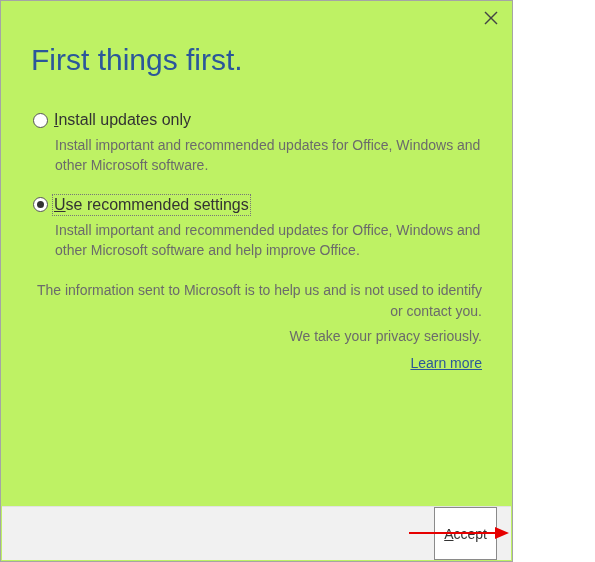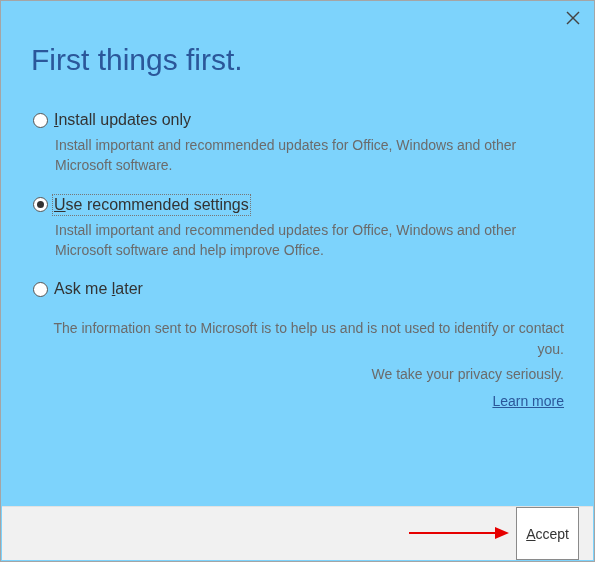--- a/index.html
+++ b/index.html
@@ -1,17 +1,17 @@
 <!DOCTYPE html>
 <html><head>
   <meta charset="utf-8">
   <style>
     * { box-sizing: border-box; margin: 0; padding: 0; }
     html, body { width: 595px; height: 562px; font-family: "Segoe UI", Arial, sans-serif; background: #fff; overflow: hidden; }
-    .dialog { width: 595px; height: 562px; border: 1px solid #a5a5a5; position: relative; background: #7dd3fc; }
+    .dialog { width: 513px; height: 562px; border: 1px solid #a5a5a5; position: relative; background: #bef264; }
     .close { position: absolute; top: 10px; right: 12px; width: 16px; height: 16px; cursor: pointer; }
     .close svg { width: 14px; height: 14px; display: block; }
     .content { padding: 0 30px; }
     .title { color: #2b579a; font-size: 30px; font-weight: 300; margin-top: 42px; margin-bottom: 34px; }
     .option { margin-bottom: 20px; padding-left: 2px; }
     .opt-head { display: flex; align-items: center; margin-bottom: 6px; }
     .option .radio { width: 15px; height: 15px; border: 1px solid #555; border-radius: 50%; display: inline-flex; align-items: center; justify-content: center; margin-right: 6px; background: #fff; flex-shrink: 0; cursor: pointer; }
     .option .radio.checked::after { content: ""; width: 7px; height: 7px; background: #333; border-radius: 50%; display: block; }
     .opt-label { font-size: 16px; color: #333; cursor: pointer; }
     .option.selected .opt-label { outline: 1px dotted #777; outline-offset: 1px; }
@@ -50,24 +50,20 @@
 
     <div class="option selected">
       <div class="opt-head">
         <span class="radio checked"></span>
         <span class="opt-label"><span></span><span class="u">U</span><span>se recommended settings</span></span>
       </div>
       <div class="opt-desc">Install important and recommended updates for Office, Windows and other Microsoft software and help improve Office.</div>
     </div>
 
     <div class="option">
-      <div class="opt-head">
-        <span class="radio"></span>
-        <span class="opt-label"><span>Ask me </span><span class="u">l</span><span>ater</span></span>
-      </div>
     </div>
 
     <div class="info">
       <p class="info-line">The information sent to Microsoft is to help us and is not used to identify or contact you.</p>
       <p class="info-line">We take your privacy seriously.</p>
       <span class="link">Learn more</span>
     </div>
   </div>
 
   <div class="footer">

